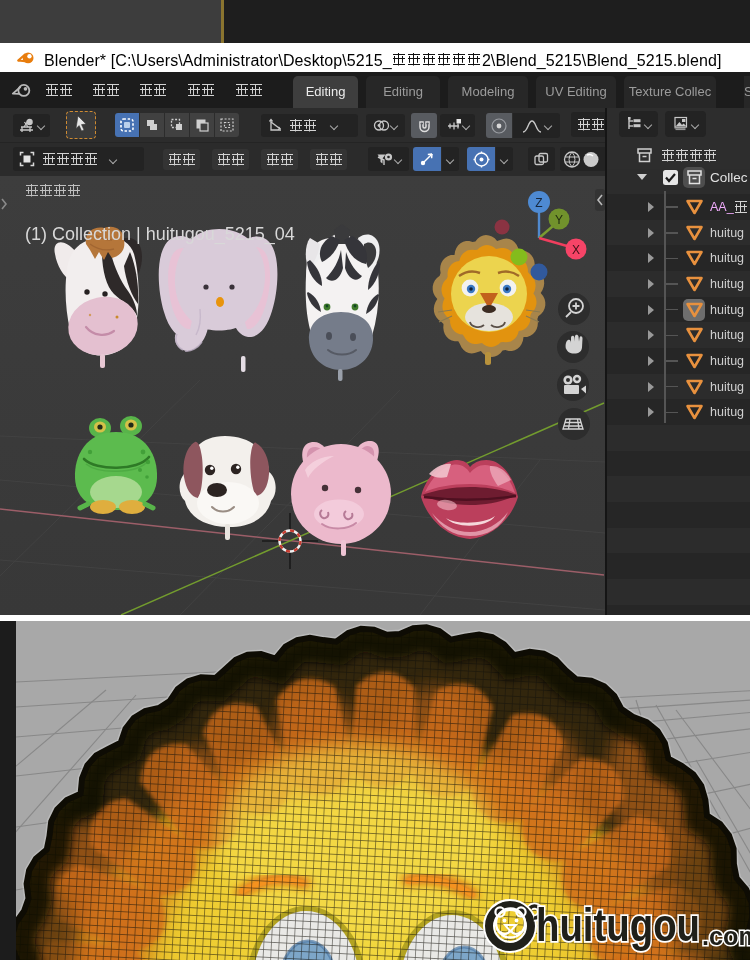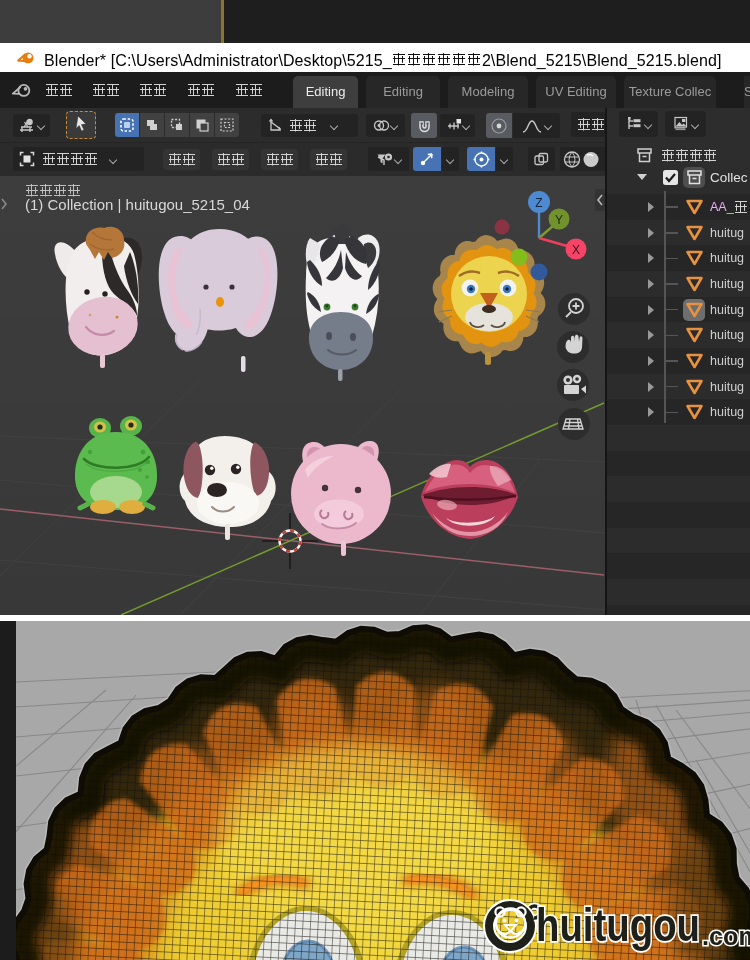--- a/index.html
+++ b/index.html
@@ -499,21 +499,21 @@
     <path d="M602 195 l-4 5 l4 5" stroke="#b9b9b9" stroke-width="1.6" fill="none"></path>
     <path d="M2 199 l4 5 l-4 5" stroke="#8a8a8a" stroke-width="1.6" fill="none"></path>
   </svg>
 
   <div class="abs row" style="left:25px;top:8px;height:13px">
     <span class="c cg"></span>
         <span class="c cg"></span>
         <span class="c cg"></span>
         <span class="c cg"></span>
   </div>
-  <div class="abs" style="left:25px;top:20px;font-size:15px;color:#d8d8d8;white-space:nowrap">(1) Collection | huitugou_5215_04</div>
+  <div class="abs" style="left:25px;top:48px;font-size:18px;color:#d8d8d8;white-space:nowrap">(1) Collection | huitugou_5215_04</div>
 </div>
 
 <div class="abs" style="left:607px;top:142px;width:143px;height:473px;background:#262626;overflow:hidden">
 
   <div class="abs" style="left:0;top:0;width:143px;height:27px;background:#2d2d2d"></div>
   <svg class="abs" style="left:29px;top:5px" width="17" height="17" viewBox="0 0 17 17">
         <g fill="none" stroke="#cfcfcf" stroke-width="1.5">
           <rect x="2" y="2" width="13" height="4"></rect>
           <path d="M3.5 6 v8.5 h10 V6"></path>
           <path d="M6.5 9.5 h4"></path>

